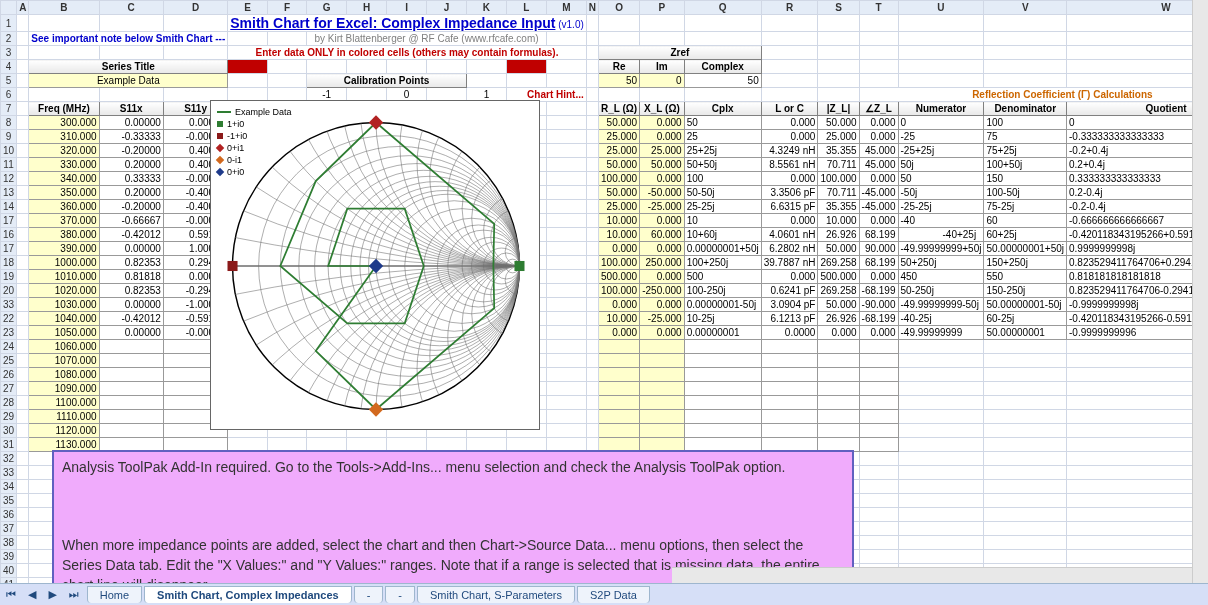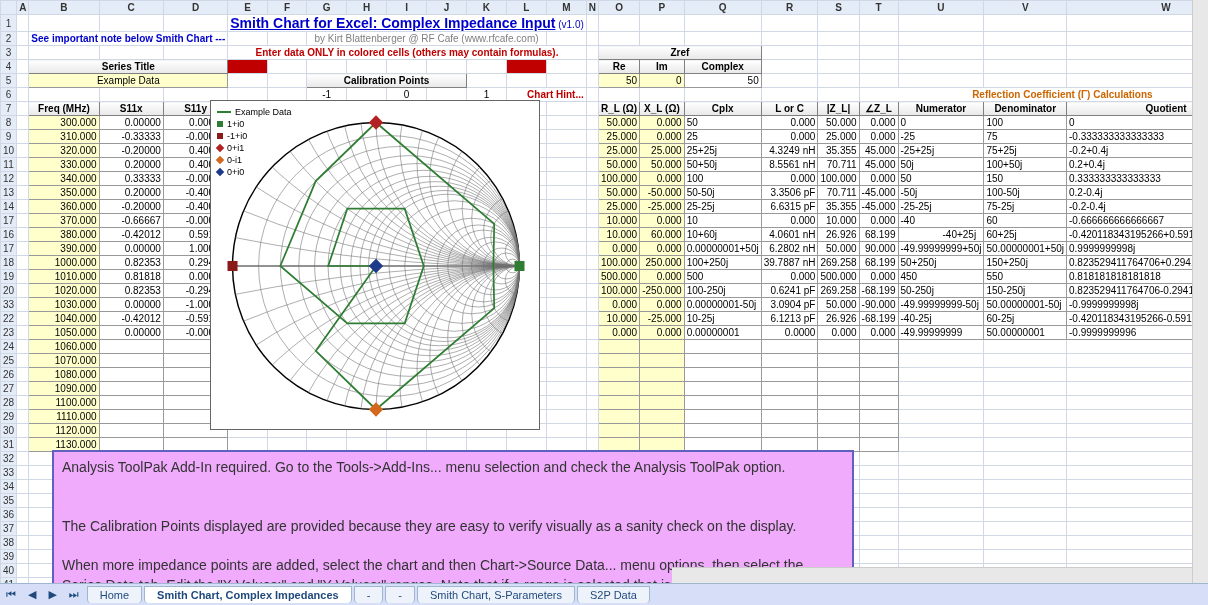--- a/index.html
+++ b/index.html
@@ -1337,21 +1337,21 @@
       <polygon points="0,1.05 0.05,1 0,0.95 -0.05,1" fill="#b22222"></polygon>
       <polygon points="0,-0.95 0.05,-1 0,-1.05 -0.05,-1" fill="#d2691e"></polygon>
       <polygon points="0,0.05 0.05,0 0,-0.05 -0.05,0" fill="#1e3a8a"></polygon>
       </g>
     </svg>
   </div>
 
   <div class="notes">
     <div>Analysis ToolPak Add-In required. Go to the Tools-&gt;Add-Ins...  menu selection and check the Analysis ToolPak option.</div><br>
     <br>
-    <div>The Calibration Points displayed are provided because they are easy to verify visually as a sanity check on the display.</div><br>
+    <br>
     <div>When more impedance points are added, select the chart and then Chart-&gt;Source Data... menu options, then select the Series Data tab. Edit the "X Values:" and "Y Values:" ranges. Note that if a range is selected that is missing data, the entire chart line will disappear.</div><br>
     
   </div>
 
 </div>
 
 <div class="scrollbar-v"></div>
 <div class="scrollbar-h"></div>
 
 <div class="tabs">

